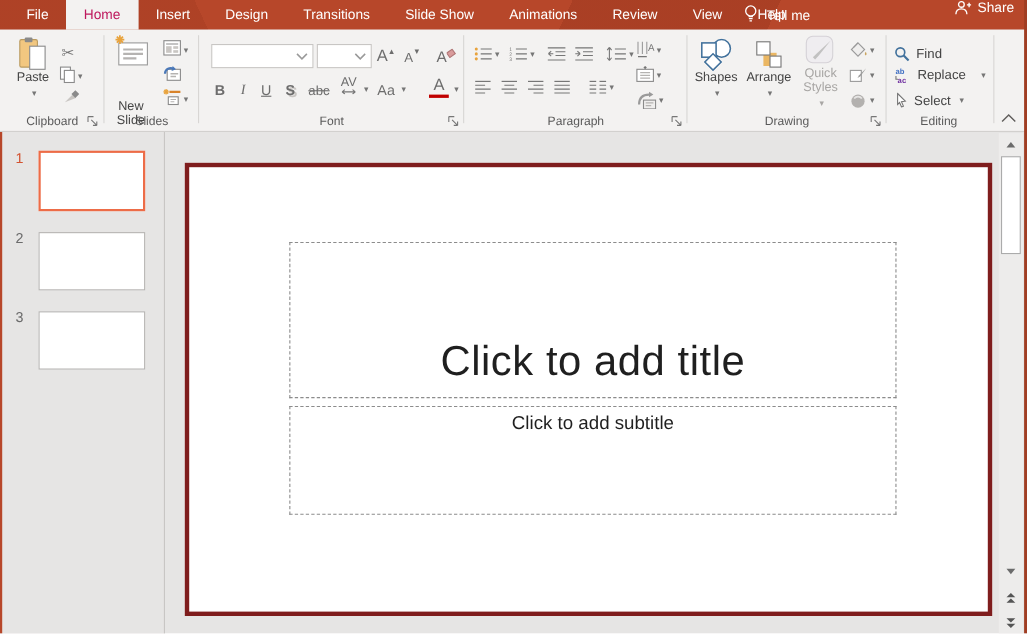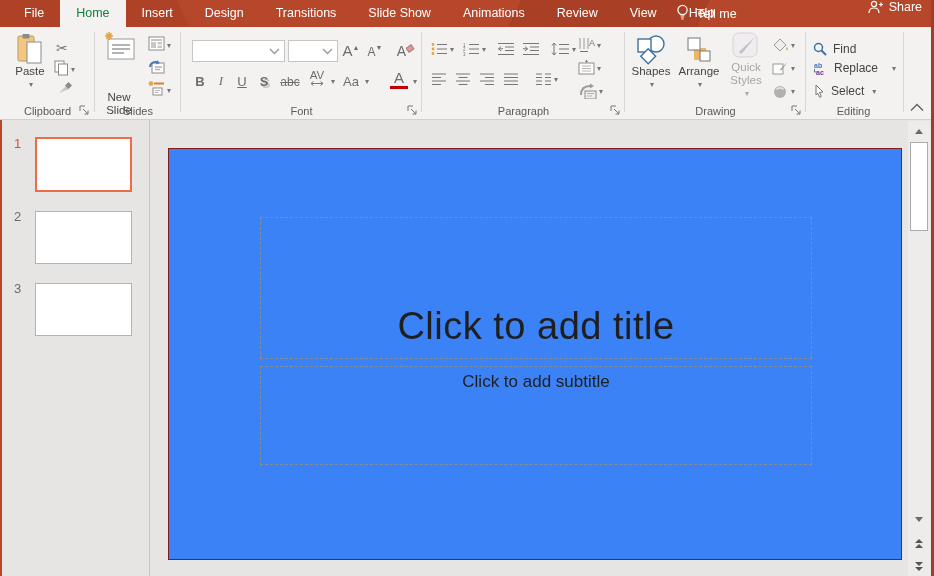--- a/index.html
+++ b/index.html
@@ -14,21 +14,21 @@
     position:absolute; left:0; top:0; width:934px; height:27px;
     background:#B7472A;
     background-image:linear-gradient(115deg, rgba(0,0,0,0) 55%, rgba(130,40,20,.25) 55%, rgba(130,40,20,.25) 75%, rgba(0,0,0,0) 75%),
                      linear-gradient(65deg, rgba(140,45,22,.2) 20%, rgba(0,0,0,0) 20%);
   }
   .tabs { position:absolute; left:8px; top:0; height:27px; display:flex; }
   .tab {
     height:27px; line-height:27px; padding:0 16px; color:#fff;
     font-size:12.5px; cursor:pointer; white-space:nowrap;
   }
-  .tab.active { background:#F3F2F1; color:#15803d; }
+  .tab.active { background:#F3F2F1; color:#be185d; }
   .tellme {
     position:absolute; left:676px; top:0; height:27px; display:flex;
     align-items:center; gap:8px; color:#fff; font-size:12.5px; cursor:pointer;
   }
   .share {
     position:absolute; right:12px; top:0; height:27px; display:flex;
     align-items:flex-start; gap:6px; color:#fff; font-size:12.5px; cursor:pointer;
   }
   
   .ribbon {
@@ -74,21 +74,21 @@
     position:absolute; left:0; top:120px; width:150px; height:456px;
     background:#E6E5E4; border-left:2px solid #B7472A; border-right:1px solid #C8C6C4;
   }
   .thumb-num { position:absolute; left:12px; font-size:13px; color:#6b6b6b; }
   .thumb-num.sel { color:#D35230; }
   .thumb-box { position:absolute; left:33px; width:97px; background:#fff; border:1px solid #B5B3B1; cursor:pointer; }
   .thumb-box.sel { border:2px solid #ED6C47; }
   
   .canvas {
     position:absolute; left:168px; top:148px; width:734px; height:412px;
-    background:#3b82f6; border:1px solid #7f1d1d;
+    background:#ffffff; border:4px solid #7f1d1d;
   }
   .placeholder { position:absolute; left:91px; width:552px; border:1px dashed #8c8c8c; }
   .ph-title { top:68px; height:142px; display:flex; align-items:flex-end; justify-content:center; }
   .ph-title span { font-size:38px; font-weight:300; color:#1f1f1f; padding-bottom:10px; letter-spacing:.5px; }
   .ph-sub { top:217px; height:99px; display:flex; align-items:flex-start; justify-content:center; }
   .ph-sub span { font-size:17px; color:#1f1f1f; padding-top:5px; }
   
   .vscroll { position:absolute; right:4px; top:121px; width:22px; height:455px; background:#EDECEB; }
   .sc-btn { position:absolute; left:1px; width:20px; height:17px; display:flex; align-items:center; justify-content:center; cursor:pointer; }
   .sc-thumb { position:absolute; left:2px; top:21px; width:18px; height:89px; background:#fff; border:1px solid #ABABAB; cursor:grab; }

